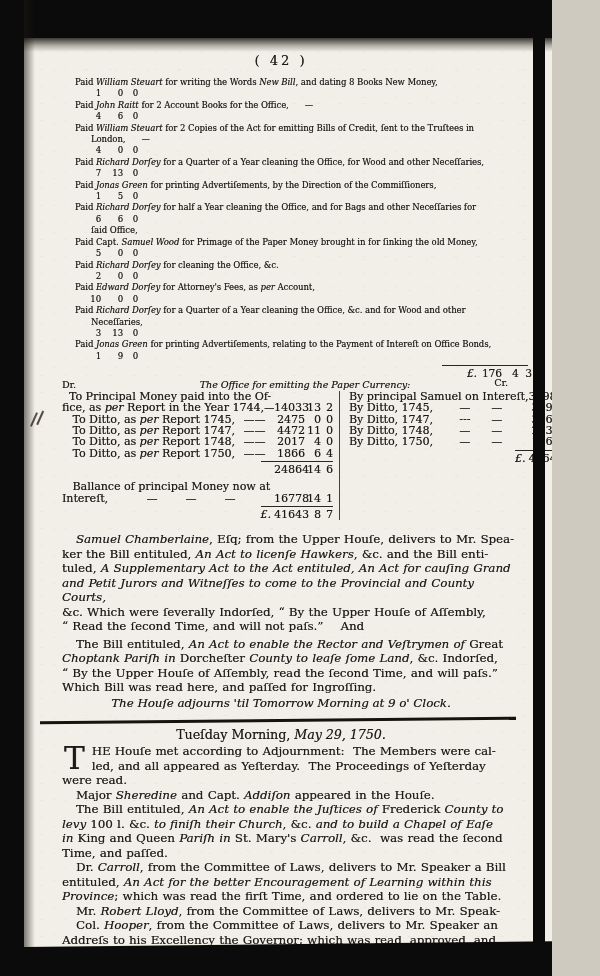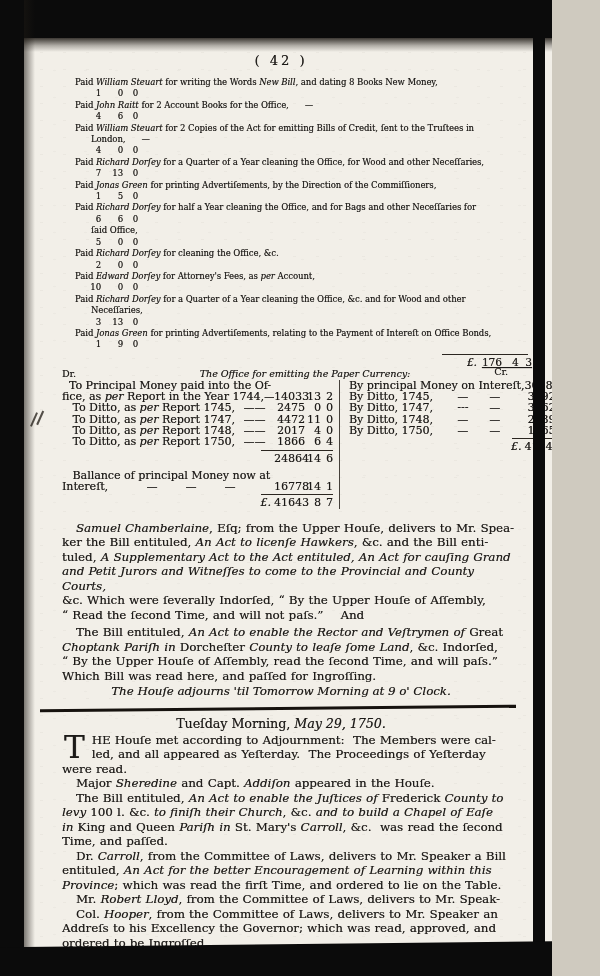--- a/index.html
+++ b/index.html
@@ -30,21 +30,21 @@
   .payline{display:flex;align-items:baseline;flex-direction:column;}
   .ptext{flex:1;white-space:pre-wrap;min-width:0;}
   .pamt{display:flex;flex:none;width:66px;}
   .pamt span{display:inline-block;}
   .pamt .l{width:26px;text-align:right;}
   .pamt .s{width:22px;text-align:right;}
   .pamt .d{width:15px;text-align:right;}
   .minirule{height:1px;background:#2b2620;width:86px;margin:3px 4px 1px auto;}
   .totalrow{display:flex;justify-content:flex-end;font-size:10.5px;margin-right:0;}
   .totalrow .cur{font-style:italic;padding-right:5px;}
-  .totalrow .val{white-space:pre;text-decoration:underline;}
+  .totalrow .val{white-space:pre;}
   .crlabel{text-align:right;margin:-1px 24px 0 0;font-size:9.5px;line-height:10px;}
   
   .ledgerhead{display:flex;align-items:baseline;margin:-9px 4px 0 32px;font-size:9.5px;}
   .ledgerhead .drl{width:60px;}
   .ledgerhead .ttl{flex:1;text-align:center;font-style:italic;padding-right:40px;}
   .ledger{display:flex;margin:1px 4px 0 32px;font-size:11px;line-height:11.3px;}
   .drcol{width:278px;flex:none;border-right:1px solid #45403a;padding-right:6px;box-sizing:border-box;}
   .crcol{flex:1;padding-left:9px;}
   .lrow{display:flex;align-items:baseline;}
   .ltext{white-space:pre;}
@@ -152,20 +152,21 @@
         <div class="payline">
           <span class="ptext"><span>      ſaid Office,</span></span>
           <span class="pamt">
             <span class="l"></span>
             <span class="s"></span>
             <span class="d"></span>
           </span>
         </div>
 
         <div class="payline">
+          <span class="ptext"><span>Paid Capt. </span><span class="it">Samuel Wood</span><span> for Primage of the Paper Money brought in for ſinking the old Money,</span></span>
           <span class="pamt">
             <span class="l">5</span>
             <span class="s">0</span>
             <span class="d">0</span>
           </span>
         </div>
 
         <div class="payline">
           <span class="ptext"><span>Paid </span><span class="it">Richard Dorſey</span><span> for cleaning the Office, &amp;c.</span></span>
           <span class="pamt">
@@ -317,21 +318,21 @@
               <span class="s">8</span>
               <span class="d">7</span>
             </span>
         </div>
       </div>
 
       <div class="crcol">
         <div>
 
             <div class="lrow">
-              <span class="ltext"><span>By principal Money on Intereſt,</span></span>
+              <span class="ltext"><span>By principal Samuel on Intereſt,</span></span>
               <span class="ldash"></span>
               <span class="lamt">
                 <span class="l">30983</span>
                 <span class="s">11</span>
                 <span class="d">8</span>
               </span>
             </div>
 
             <div class="lrow">
               <span class="ltext"><span>By Ditto, 1745,</span></span>

